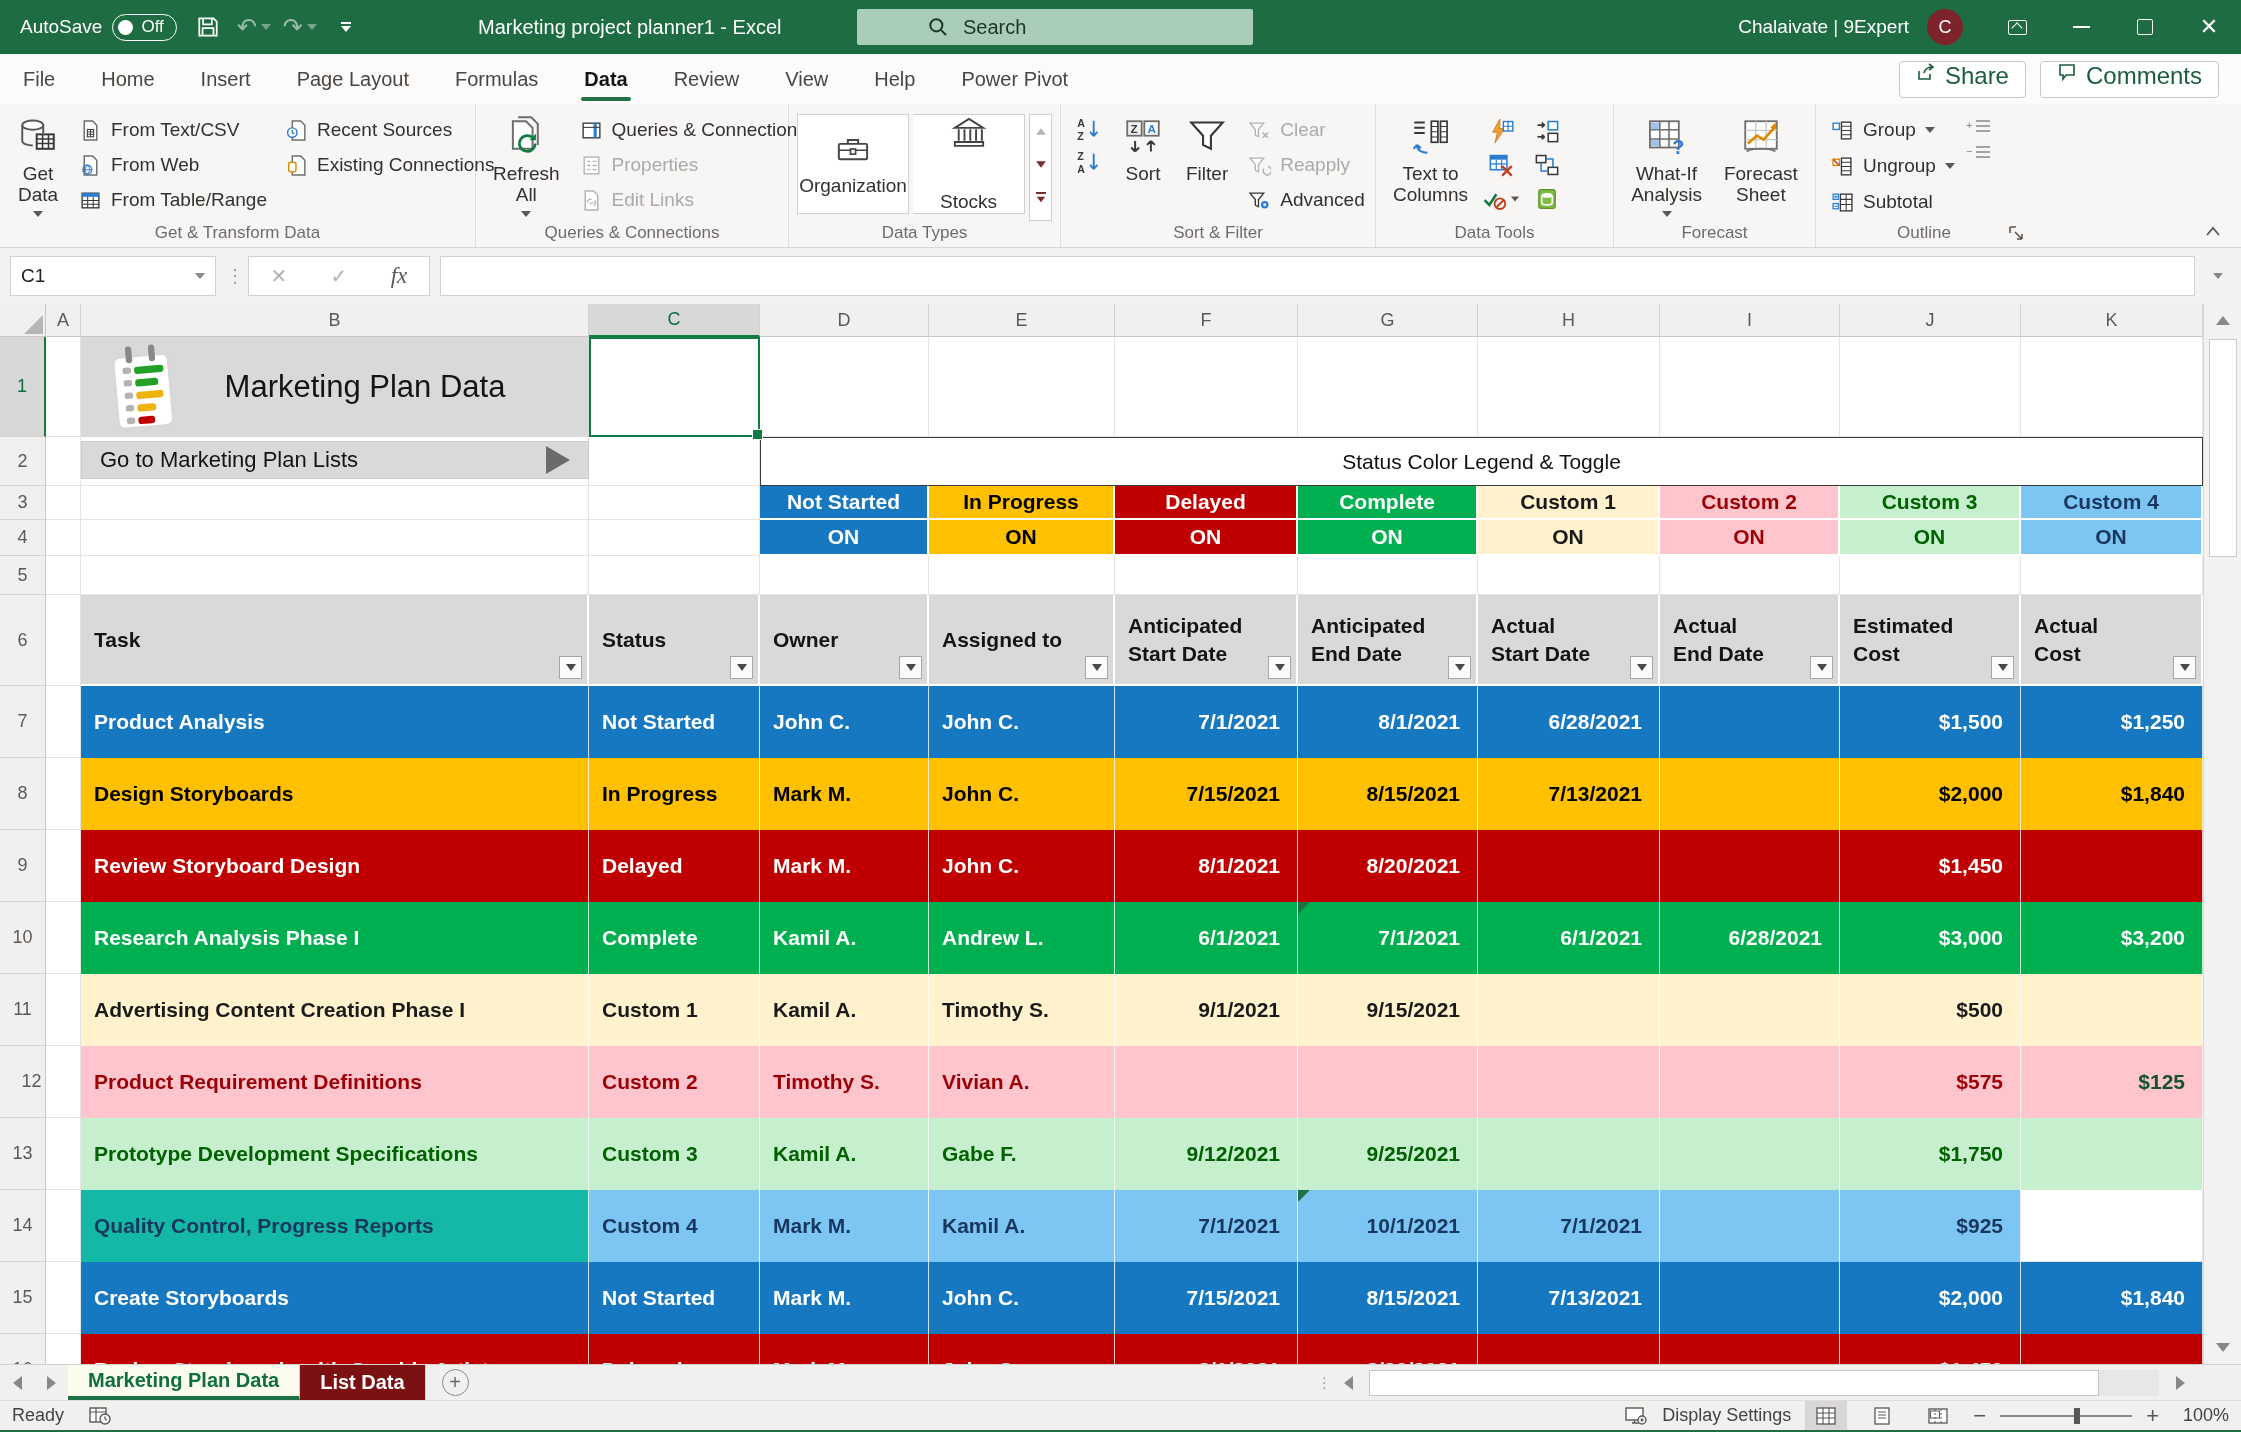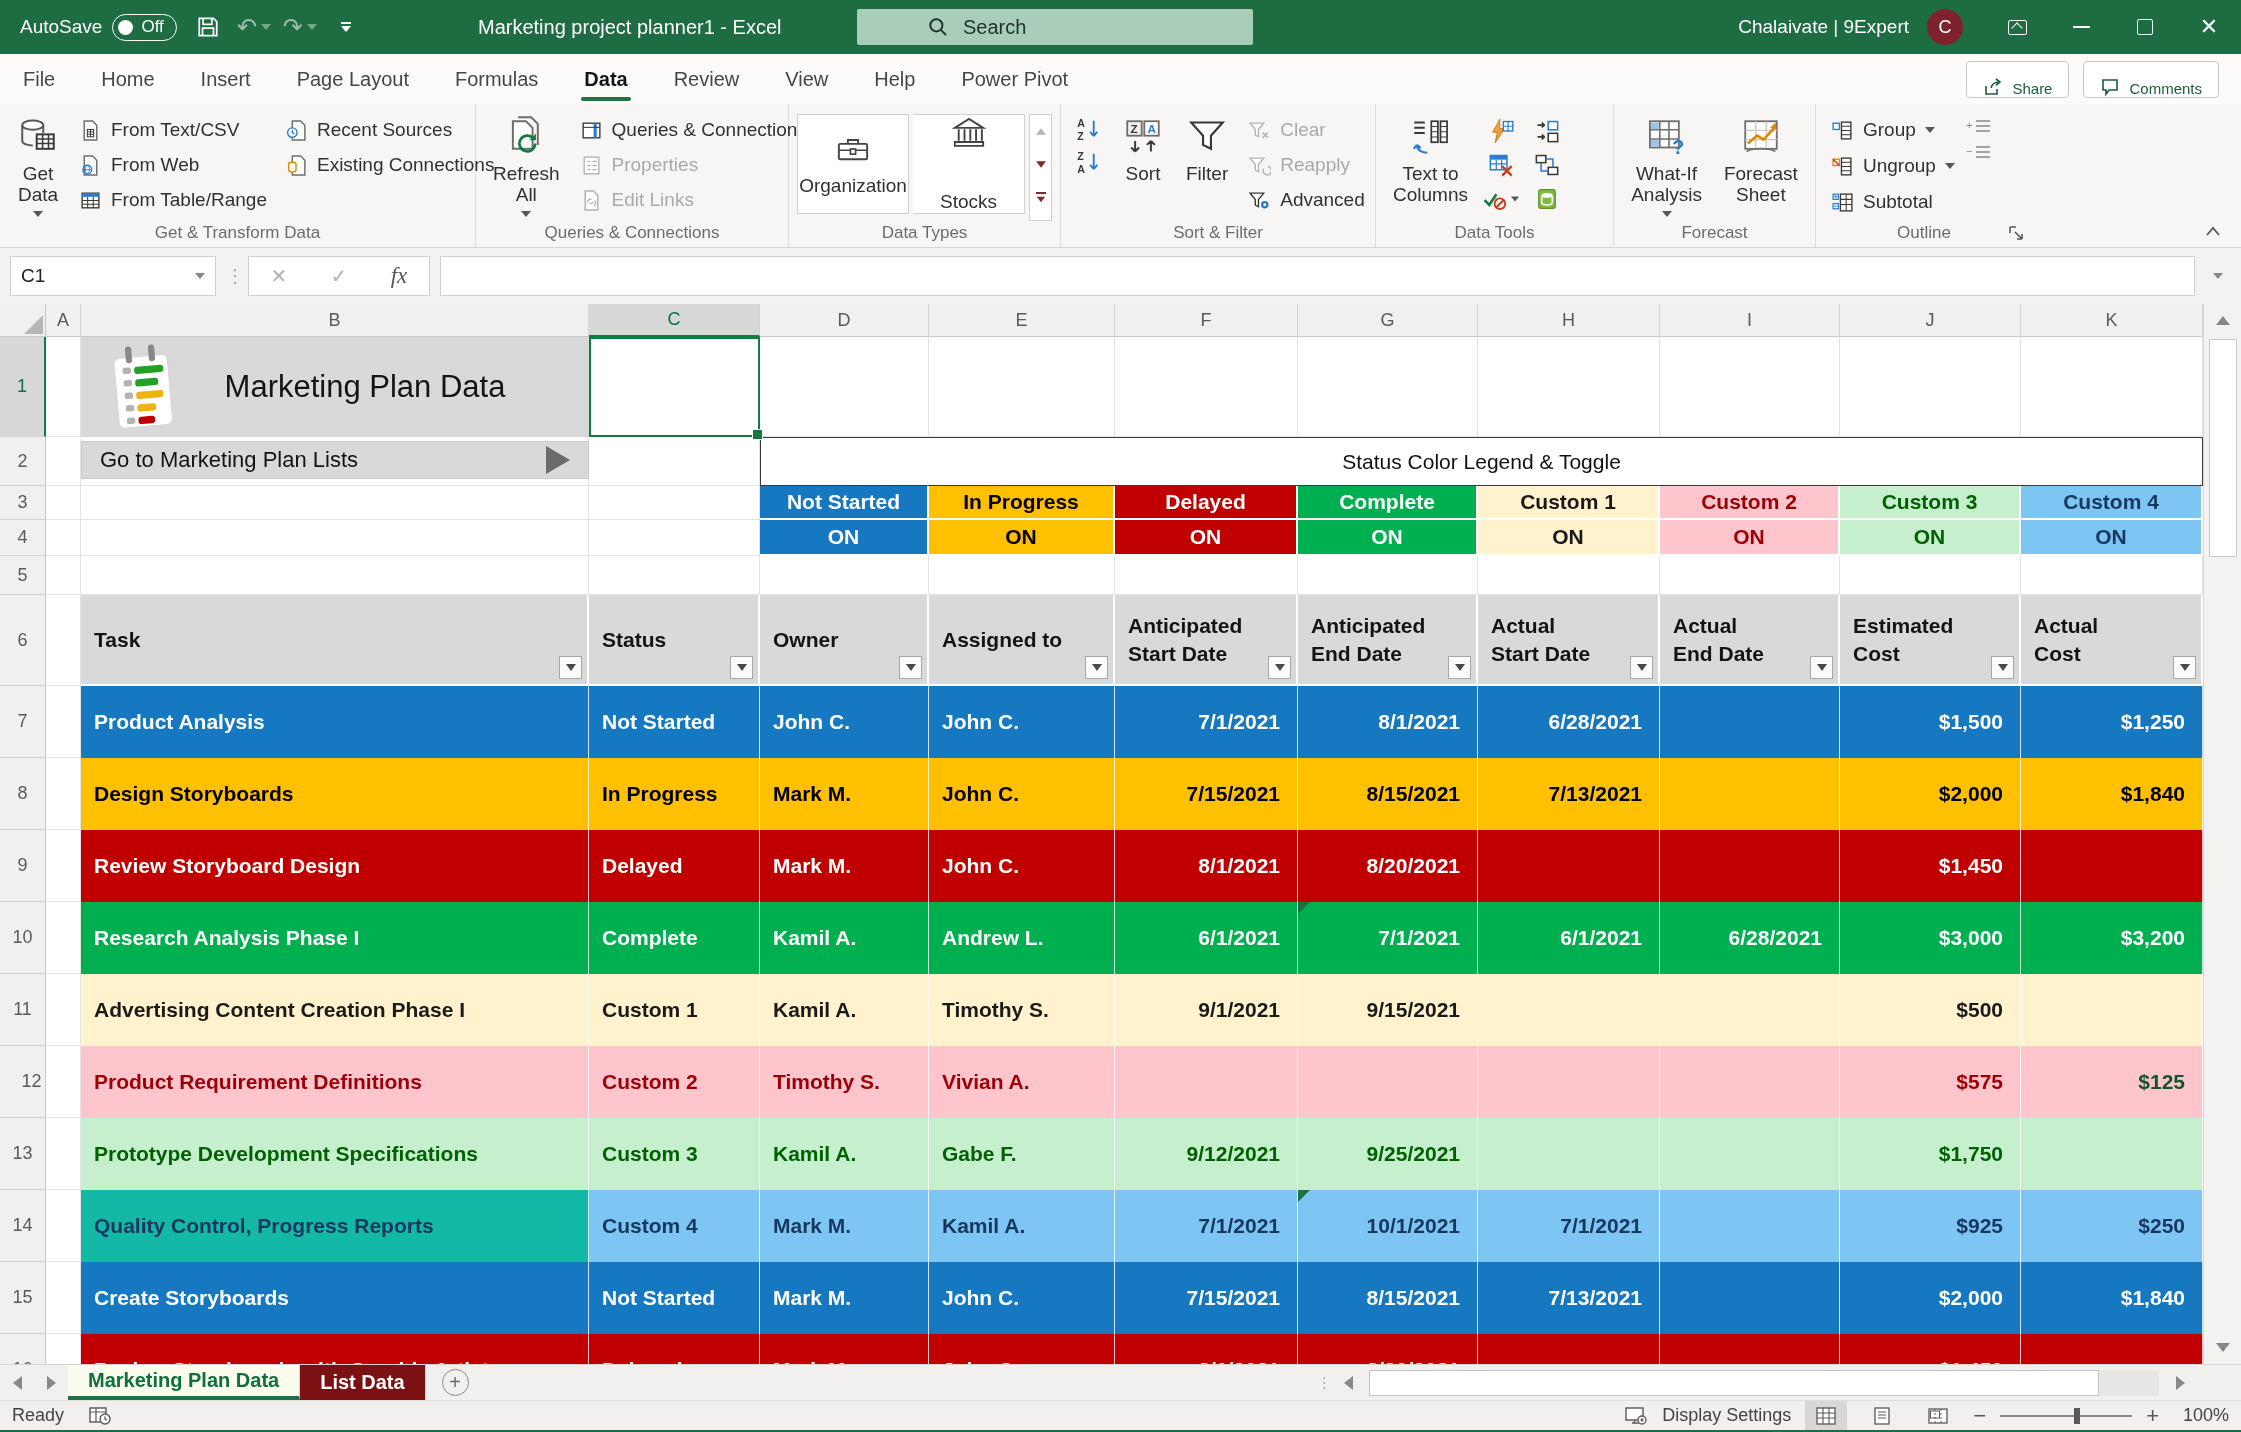--- a/index.html
+++ b/index.html
@@ -28,21 +28,21 @@
   .xglyph { font-size:22px; line-height:1; }
   .rdo { width:19px; height:15px; border:1.7px solid #fff; border-radius:2px; position:relative; }
   .rdo::after { content:""; position:absolute; left:4px; top:3px; width:7px; height:7px; border-left:1.7px solid #fff; border-top:1.7px solid #fff; transform:rotate(45deg); }
 
   
   .tabrow { height:50px; background:#FCFBFA; display:flex; align-items:center; flex:none; position:relative; }
   .rtab { padding:0 23px; height:100%; display:flex; align-items:center; font-size:20px; color:#484644; position:relative; }
   .rtab.active { color:#161514; font-weight:700; }
   .rtab.active::after { content:""; position:absolute; left:20px; right:20px; bottom:3px; height:4px; border-radius:2px; background:#217346; }
   .tabrow-right { margin-left:auto; display:flex; gap:14px; padding-right:22px; }
-  .pillbtn { height:37px; border:1px solid #C9C7C5; border-radius:4px; background:#fff; display:flex; align-items:flex-end; gap:9px; padding:0 16px; font-size:15px; color:#1C5C3A; }
+  .pillbtn { height:37px; border:1px solid #C9C7C5; border-radius:4px; background:#fff; display:flex; align-items:flex-start; gap:9px; padding:0 16px; font-size:24px; color:#1C5C3A; }
 
   
   .ribbon { height:144px; background:#F7F6F5; border-bottom:1px solid #D8D6D4; display:flex; flex:none; position:relative; overflow:hidden; }
   .rgroup { display:flex; flex-direction:column; border-right:1px solid #E0DEDC; padding:4px 8px 0; flex:none; }
   .rg-body { flex:1; display:flex; align-items:stretch; gap:4px; }
   .rg-label { height:26px; text-align:center; font-size:17px; color:#6E6C6A; line-height:24px; white-space:nowrap; padding:0 6px; }
   .bigbtn { display:flex; flex-direction:column; align-items:center; justify-content:flex-start; gap:5px; padding:8px 9px 2px; font-size:19px; color:#33312F; text-align:center; line-height:1.12; white-space:pre-line; }
   .stack { display:flex; flex-direction:column; justify-content:flex-start; padding-top:6px; gap:3px; }
   .smallbtn { height:32px; display:flex; align-items:center; gap:9px; padding:0 7px; font-size:19px; color:#33312F; white-space:nowrap; }
   .smallbtn.disabled, .bigbtn.disabled { color:#ACAAA8; }
@@ -915,21 +915,20 @@
           <div class="dcell num" style="grid-area: 14 / 12; background: rgb(198, 239, 206); color: rgb(0, 97, 0);"></div>
           <div class="dcell" style="grid-area: 15 / 3; background: #14b8a6; color: rgb(23, 55, 94);">Quality Control, Progress Reports</div>
           <div class="dcell" style="grid-area: 15 / 4; background: rgb(125, 197, 242); color: rgb(23, 55, 94);">Custom 4</div>
           <div class="dcell" style="grid-area: 15 / 5; background: rgb(125, 197, 242); color: rgb(23, 55, 94);">Mark M.</div>
           <div class="dcell" style="grid-area: 15 / 6; background: rgb(125, 197, 242); color: rgb(23, 55, 94);">Kamil A.</div>
           <div class="dcell num" style="grid-area: 15 / 7; background: rgb(125, 197, 242); color: rgb(23, 55, 94);">7/1/2021</div>
           <div class="dcell num" style="grid-area: 15 / 8; background: rgb(125, 197, 242); color: rgb(23, 55, 94);">10/1/2021<div class="flagtri"></div></div>
           <div class="dcell num" style="grid-area: 15 / 9; background: rgb(125, 197, 242); color: rgb(23, 55, 94);">7/1/2021</div>
           <div class="dcell num" style="grid-area: 15 / 10; background: rgb(125, 197, 242); color: rgb(23, 55, 94);"></div>
           <div class="dcell num" style="grid-area: 15 / 11; background: rgb(125, 197, 242); color: rgb(23, 55, 94);">$925</div>
-          <div class="dcell num" style="grid-area: 15 / 12; background: rgb(125, 197, 242); color: rgb(23, 55, 94);">$250</div>
           <div class="dcell" style="grid-area: 16 / 3; background: rgb(23, 120, 194); color: rgb(255, 255, 255);">Create Storyboards</div>
           <div class="dcell" style="grid-area: 16 / 4; background: rgb(23, 120, 194); color: rgb(255, 255, 255);">Not Started</div>
           <div class="dcell" style="grid-area: 16 / 5; background: rgb(23, 120, 194); color: rgb(255, 255, 255);">Mark M.</div>
           <div class="dcell" style="grid-area: 16 / 6; background: rgb(23, 120, 194); color: rgb(255, 255, 255);">John C.</div>
           <div class="dcell num" style="grid-area: 16 / 7; background: rgb(23, 120, 194); color: rgb(255, 255, 255);">7/15/2021</div>
           <div class="dcell num" style="grid-area: 16 / 8; background: rgb(23, 120, 194); color: rgb(255, 255, 255);">8/15/2021</div>
           <div class="dcell num" style="grid-area: 16 / 9; background: rgb(23, 120, 194); color: rgb(255, 255, 255);">7/13/2021</div>
           <div class="dcell num" style="grid-area: 16 / 10; background: rgb(23, 120, 194); color: rgb(255, 255, 255);"></div>
           <div class="dcell num" style="grid-area: 16 / 11; background: rgb(23, 120, 194); color: rgb(255, 255, 255);">$2,000</div>
           <div class="dcell num" style="grid-area: 16 / 12; background: rgb(23, 120, 194); color: rgb(255, 255, 255);">$1,840</div>

